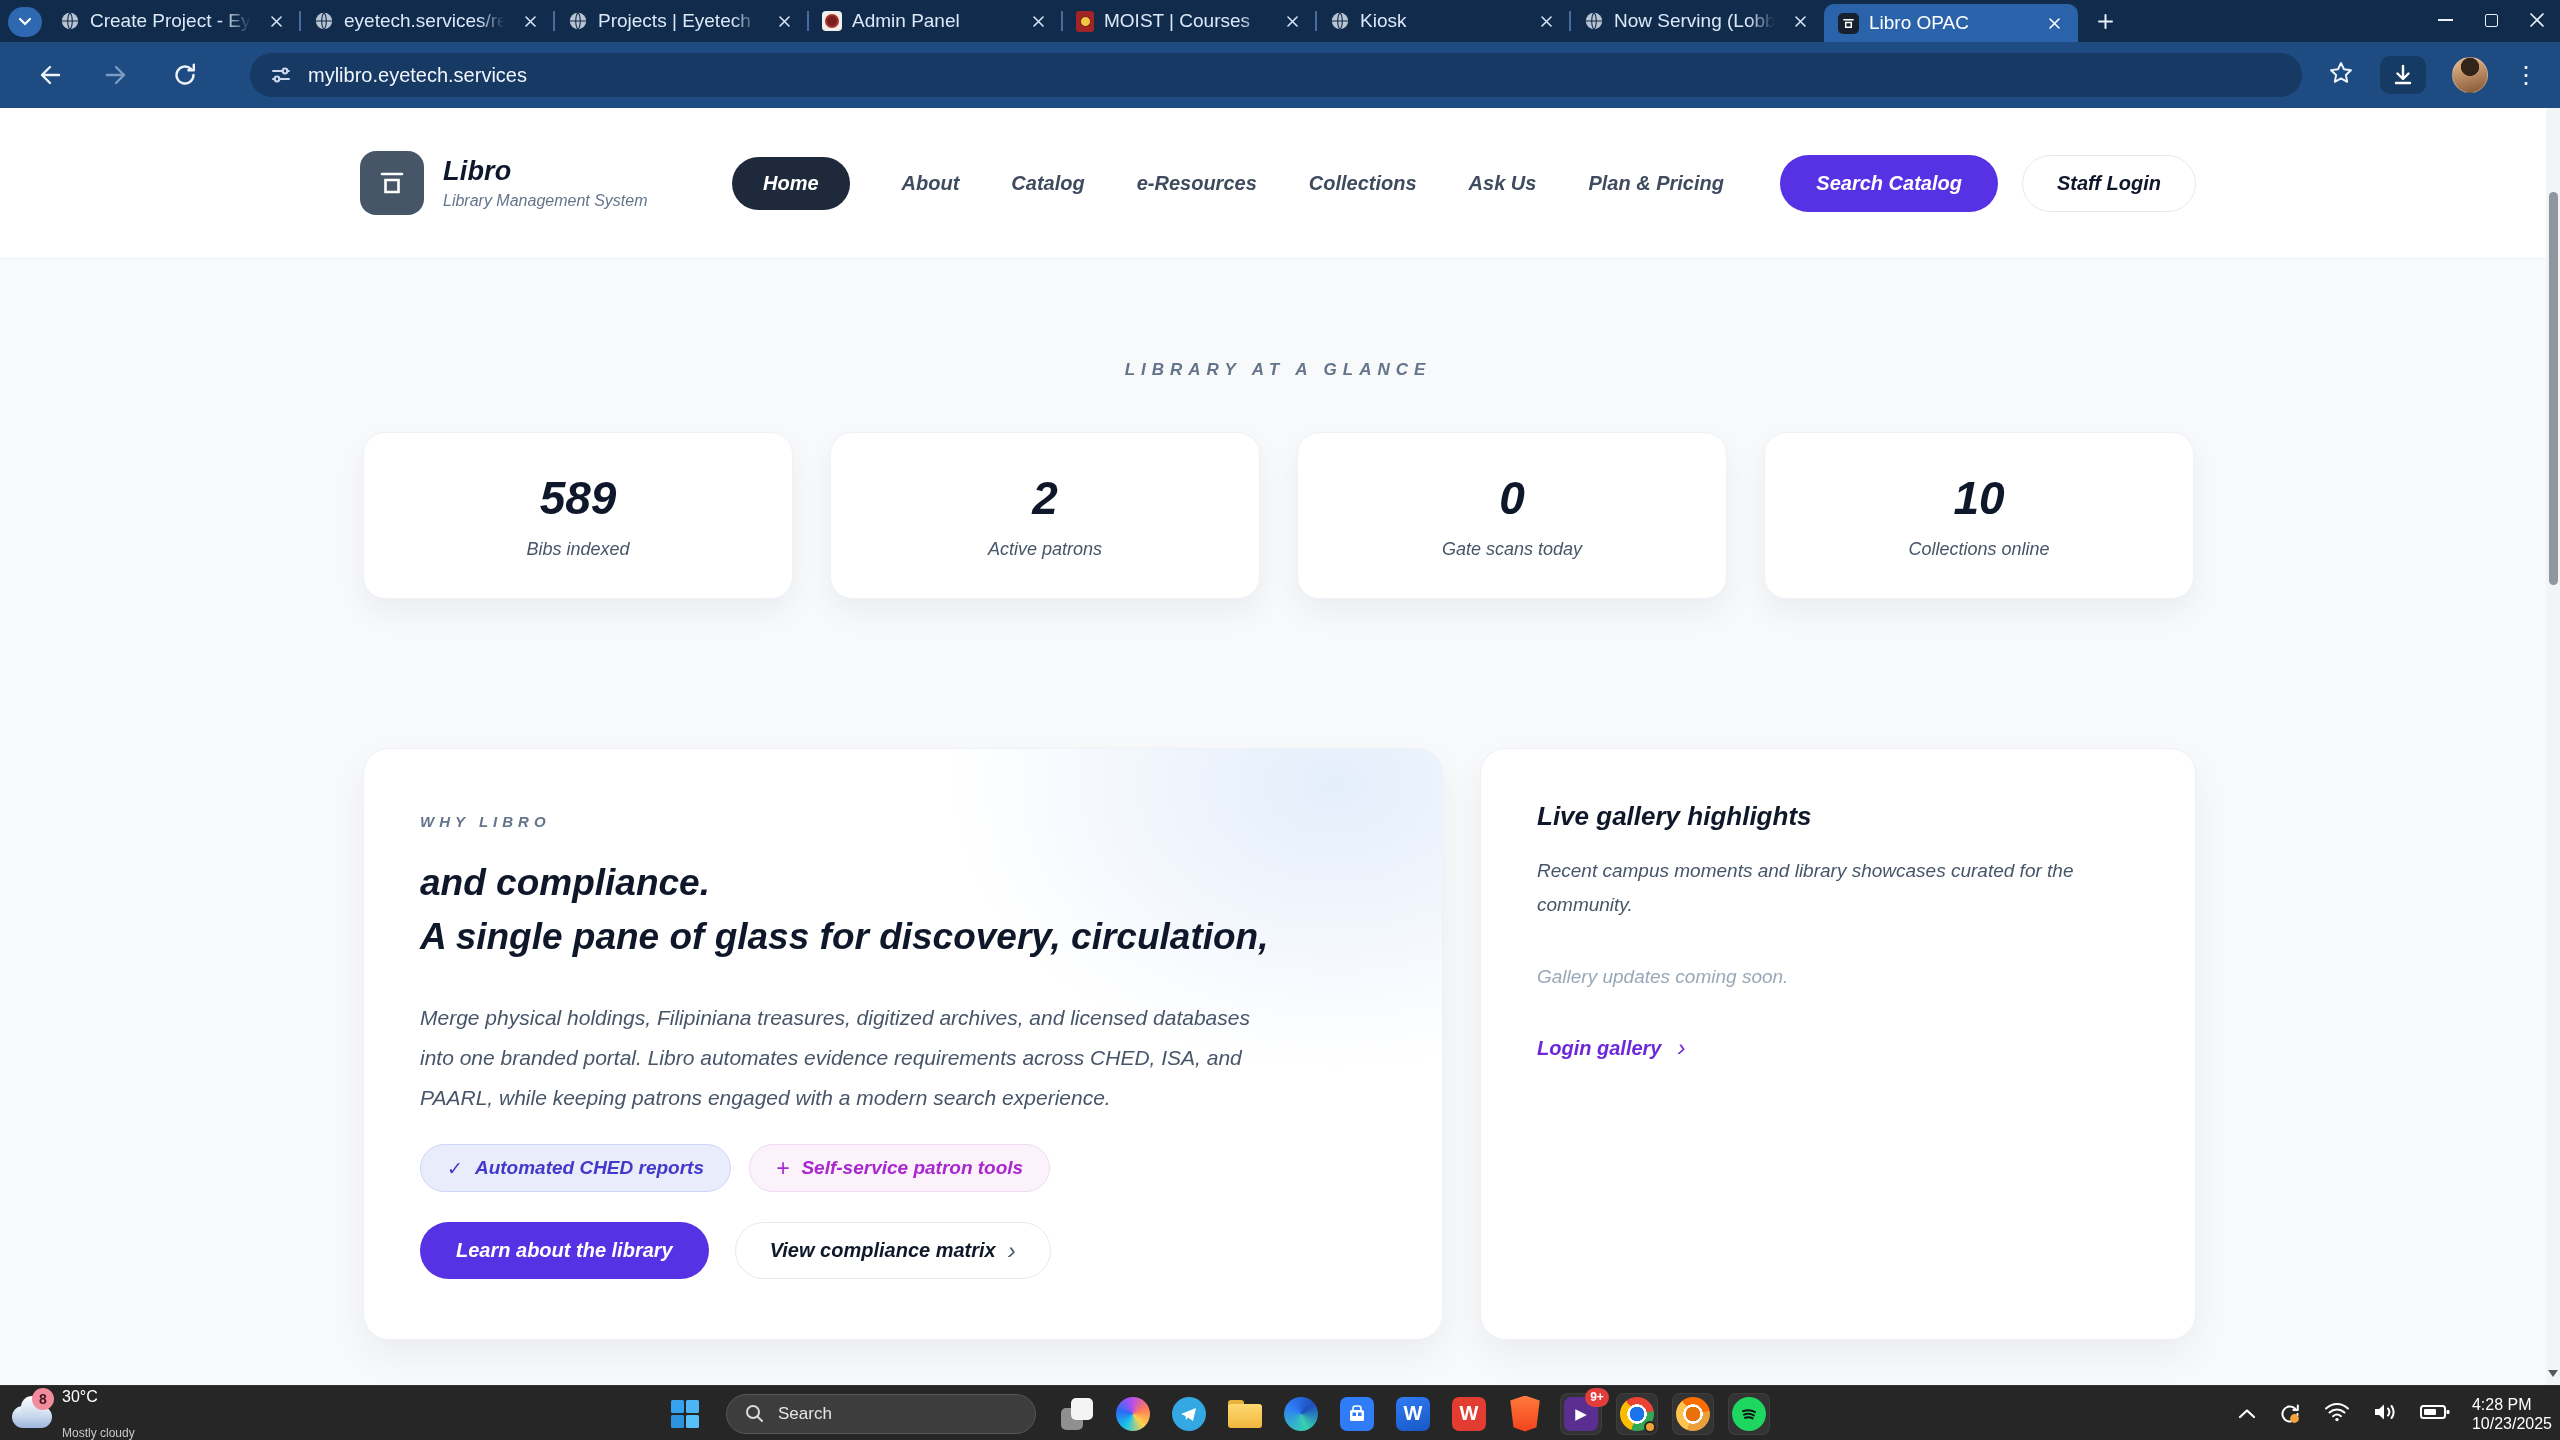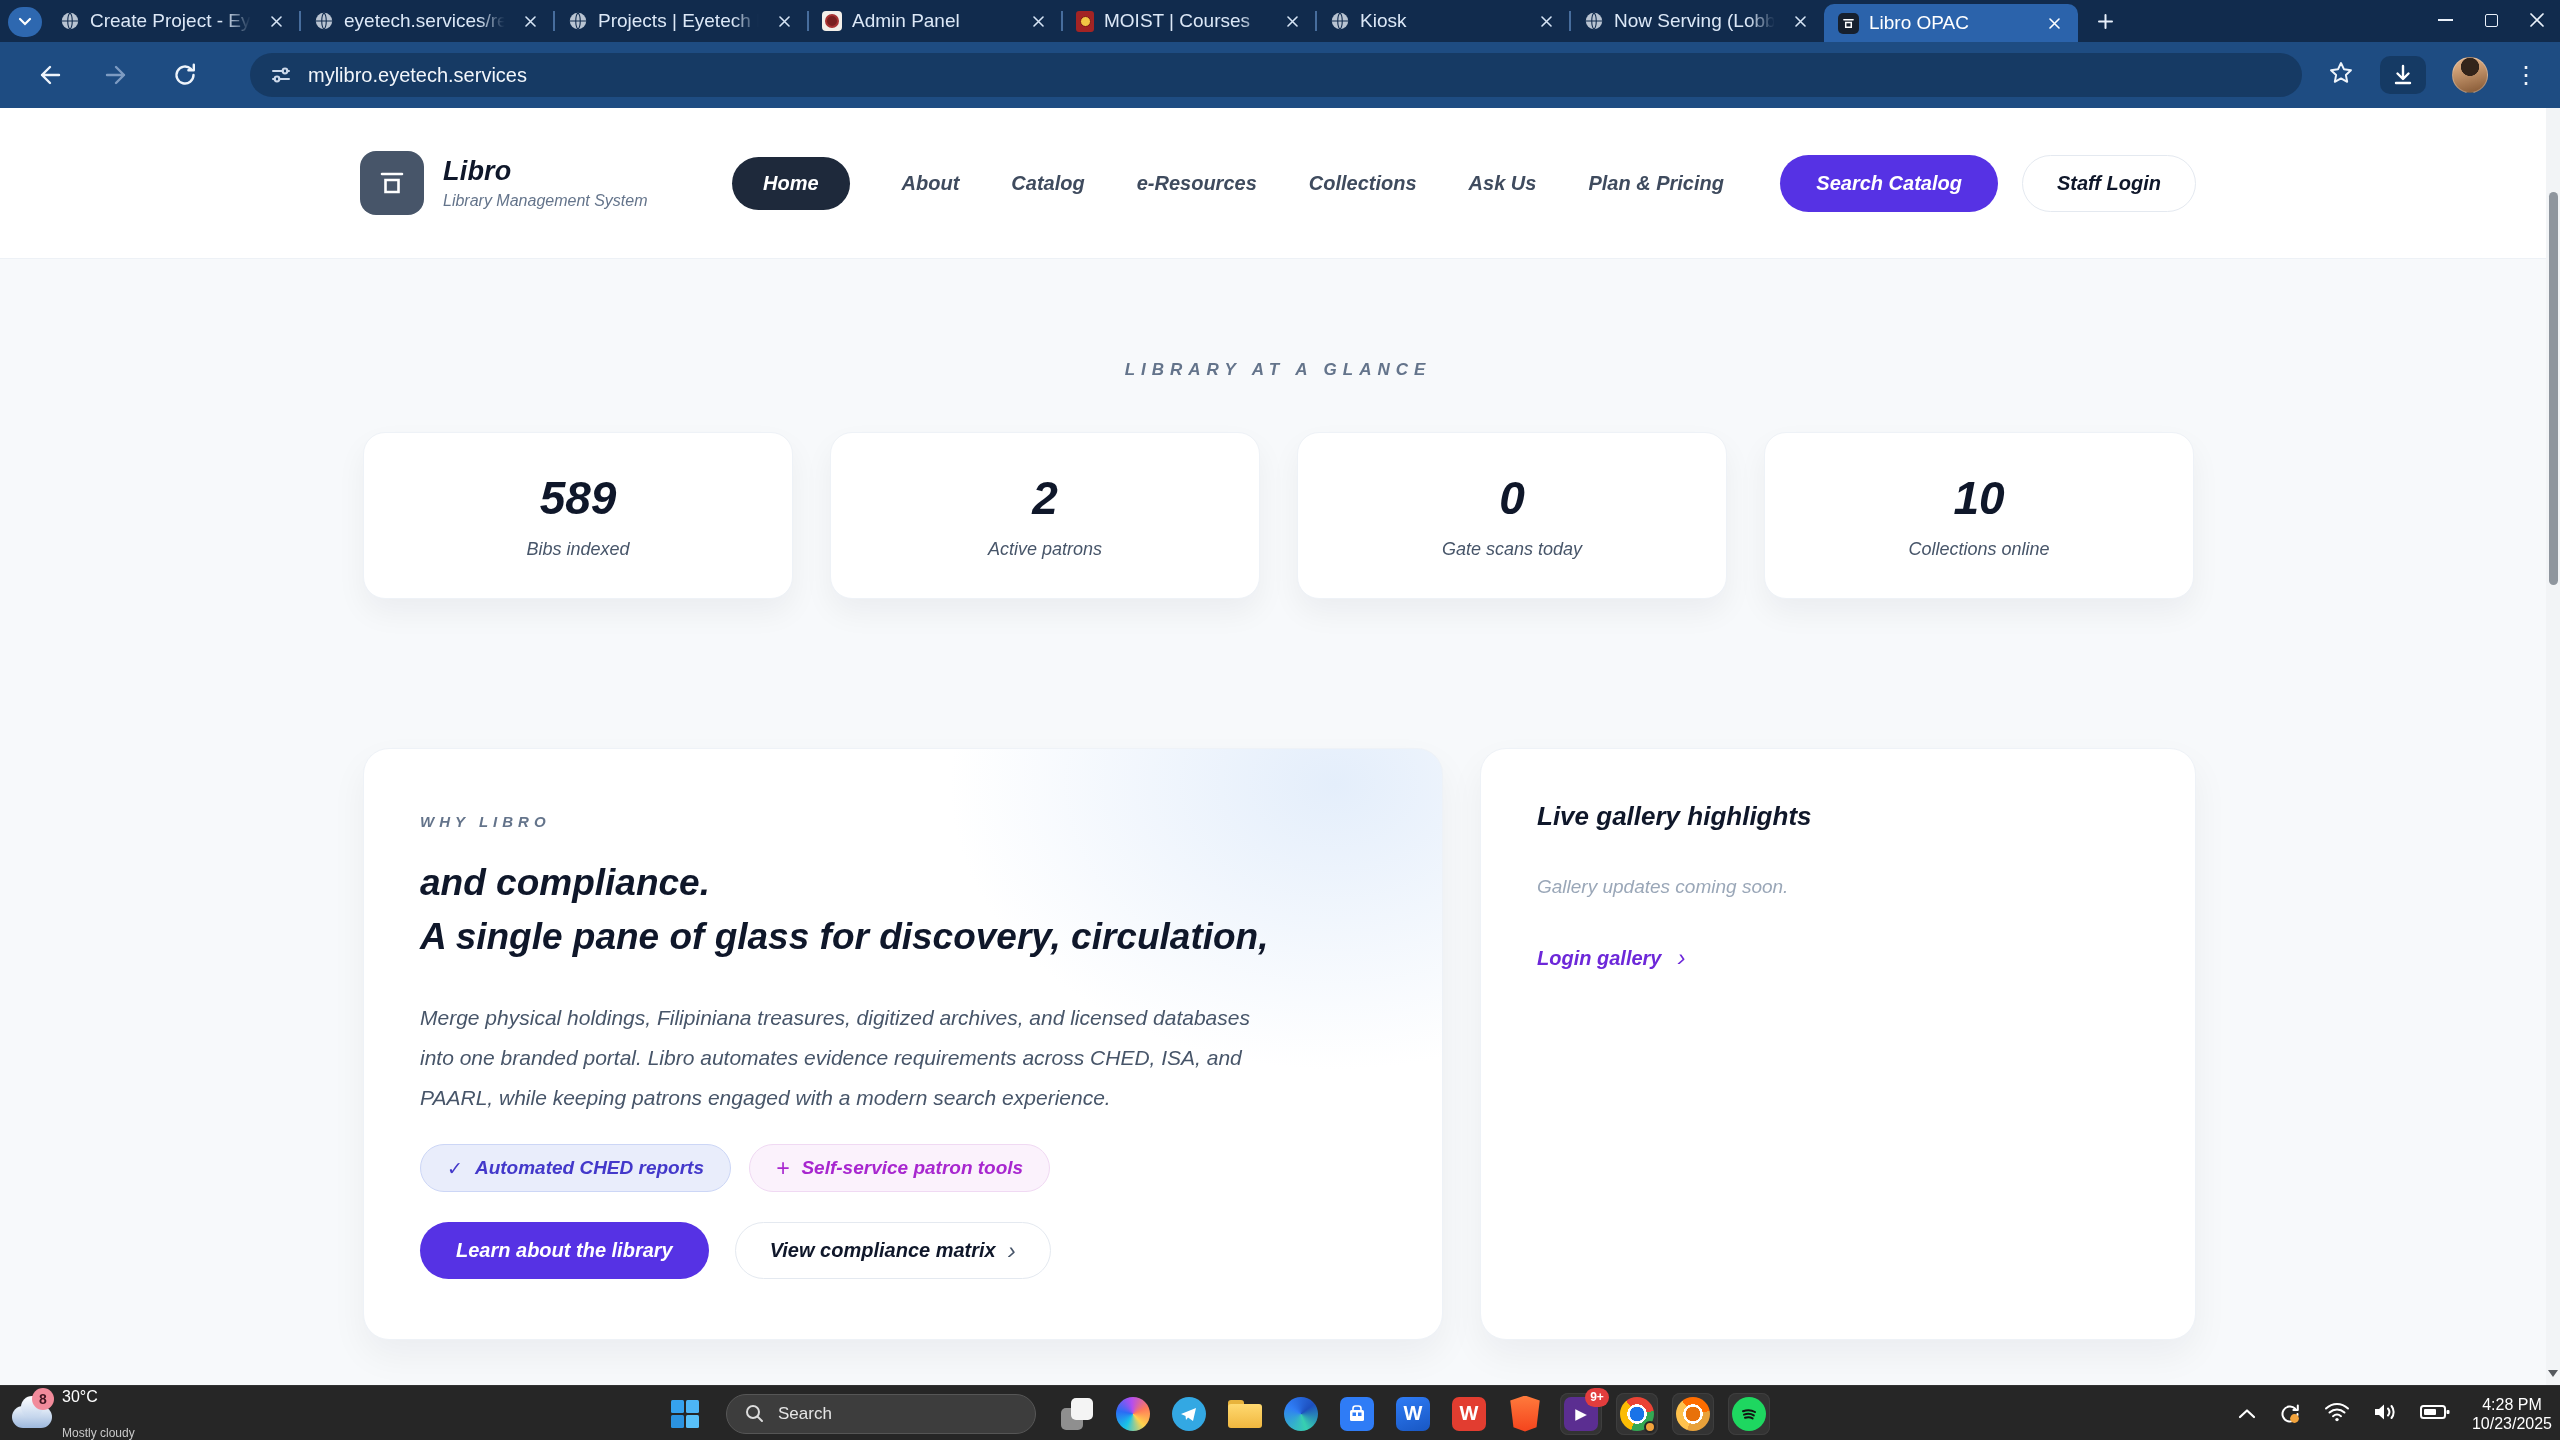--- a/index.html
+++ b/index.html
@@ -92,21 +92,21 @@
   .tb-center { position:absolute; left:664px; top:0; height:55px; display:flex; align-items:center; gap:14px; }
   .tb-app { width:42px; height:42px; border-radius:8px; display:flex; align-items:center; justify-content:center; position:relative; flex:none; }
   .tb-app.running { background:#333; box-shadow:inset 0 0 0 1px #3e3e3e; }
   .tb-search { width:310px; height:40px; border-radius:20px; background:#3d3d3d; border:1px solid #565656; display:flex; align-items:center; gap:14px; padding:0 18px; margin:0 6px; }
   .tb-search-txt { color:#e6e6e6; font-size:17px; }
   .badge-red { position:absolute; top:-5px; right:-7px; min-width:24px; height:19px; padding:0 4px; border-radius:10px; background:#e23d3d; color:#fff; font-size:12px; font-weight:bold; display:flex; align-items:center; justify-content:center; z-index:2; }
   .dot-badge { position:absolute; bottom:2px; right:2px; width:12px; height:12px; border-radius:6px; background:#f2a33c; border:2px solid #262626; }
   .sq { border-radius:7px; width:34px; height:34px; display:flex; align-items:center; justify-content:center; color:#fff; font-weight:bold; font-size:20px; }
   .circle { border-radius:50%; width:34px; height:34px; }
   .tray { position:absolute; right:8px; top:0; height:55px; display:flex; align-items:center; gap:22px; }
-  .clock { text-align:center; color:#fff; font-size:16px; line-height:19px; }
+  .clock { text-align:left; color:#fff; font-size:16px; line-height:19px; }
 
   .folder { position:relative; width:34px; height:28px; }
   .folder::before { content:''; position:absolute; top:0; left:0; width:16px; height:8px; border-radius:3px 3px 0 0; background:#e8b33c; }
   .folder::after { content:''; position:absolute; top:4px; left:0; width:34px; height:24px; border-radius:3px; background:linear-gradient(#ffd970,#f0b73f); }
 
   .chrome { border-radius:50%; width:34px; height:34px;
     background: radial-gradient(circle, #1a73e8 0 30%, #fff 31% 40%, rgba(0,0,0,0) 41%),
       conic-gradient(from -40deg, #ea4335 0 120deg, #34a853 120deg 240deg, #fbbc04 240deg 360deg); }
   .chrome.warm { background: radial-gradient(circle, #e8710a 0 30%, #fff 31% 40%, rgba(0,0,0,0) 41%),
       conic-gradient(from -40deg, #ff6d00 0 120deg, #e8a13a 120deg 240deg, #ffc24d 240deg 360deg); }
@@ -378,20 +378,24 @@
         <span class="btn btn-purple">Learn about the library</span>
         <span class="btn btn-ghost">
           <span>View compliance matrix</span>
           <span class="chev">›</span>
         </span>
       </div>
     </div>
 
     <div class="panel gallery-card">
       <div class="gal-title">Live gallery highlights</div>
+      <div class="gal-body">
+        <span style="display:block">Recent campus moments and library showcases curated for the</span>
+        <span style="display:block">community.</span>
+      </div>
       <div class="gal-note">Gallery updates coming soon.</div>
       <div><span class="gal-link">
         <span>Login gallery</span>
         <span class="chev">›</span>
       </span></div>
     </div>
 
     <div class="scroll-track">
       <span class="scroll-thumb"></span>
       <span class="scroll-down"></span>

